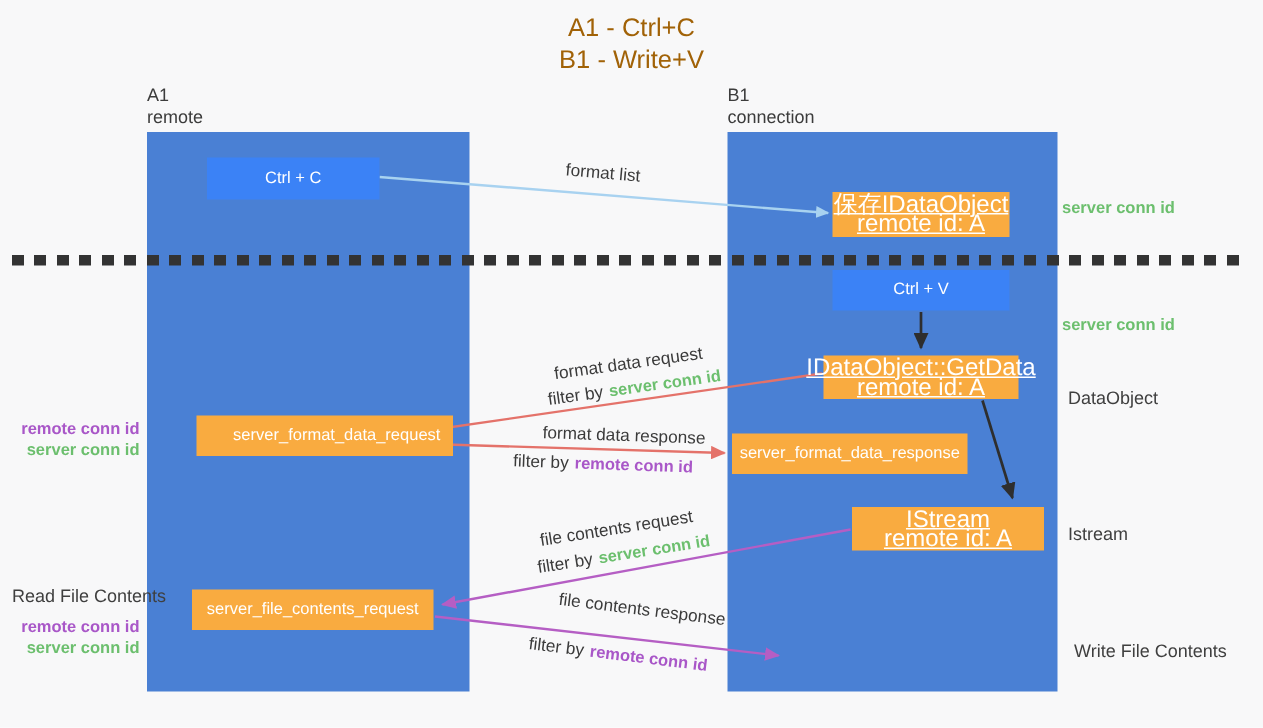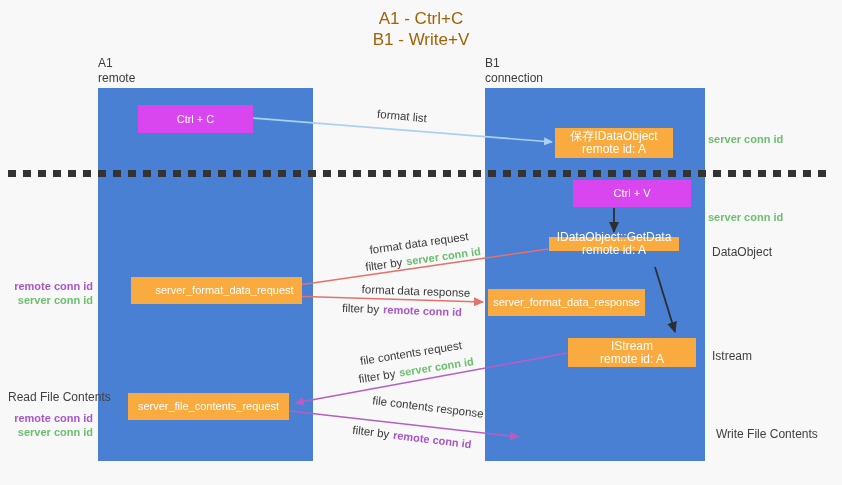--- a/index.html
+++ b/index.html
@@ -21,22 +21,22 @@
     position:absolute; left:8px; top:170px; width:820px; height:7px;
     background:repeating-linear-gradient(90deg,#333 0 8px,transparent 8px 15px);
     z-index:3;
   }
   .svg-overlay { position:absolute; left:0; top:0; z-index:2; pointer-events:none; }
   .box {
     position:absolute; z-index:4;
     display:flex; flex-direction:column; align-items:center; justify-content:center;
     color:#fff; text-align:center; font-size:11px; line-height:13px;
   }
-  .box.two-line { font-size:12px; line-height:13px; }
-  .green  { background:#d946ef; }
+  .box.two-line { font-size:16px; line-height:13px;text-decoration:underline; }
+  .green  { background:#3b82f6; }
   .orange { background:#f9ab40; }
   .side { position:absolute; z-index:5; font-size:12px; color:#3f3f3f; white-space:nowrap; }
   .side.right-align { text-align:right; }
   .key-green  { color:#6cbf6e; font-weight:bold; font-size:11px; line-height:14px; }
   .key-purple { color:#a957c8; font-weight:bold; font-size:11px; line-height:14px; }
   .flow-label {
     position:absolute; z-index:5; font-size:11.5px; color:#3a3a3a; white-space:nowrap;
   }
   .flow-label .fkey { margin-left:4px; }
 </style>
@@ -90,25 +90,25 @@
 
   <div class="box green" style="left:138px; top:105px; width:115px; height:28px;">
     <div>Ctrl + C</div>
   </div>
 
   <div class="box orange two-line" style="left:555px; top:128px; width:118px; height:30px;">
     <div>保存IDataObject</div>
     <div>remote id: A</div>
   </div>
 
-  <div class="box green" style="left:573px; top:180px; width:118px; height:27px;text-align:right;">
+  <div class="box green" style="left:555px; top:180px; width:118px; height:27px;text-align:right;">
     <div>Ctrl + V</div>
   </div>
 
-  <div class="box orange two-line" style="left:549px; top:237px; width:130px; height:14px;">
+  <div class="box orange two-line" style="left:549px; top:237px; width:130px; height:29px;">
     <div>IDataObject::GetData</div>
     <div>remote id: A</div>
   </div>
 
   <div class="box orange" style="left:131px; top:277px; width:155px; height:27px;padding-left:16px;">
     <div>server_format_data_request</div>
   </div>
 
   <div class="box orange" style="left:488px; top:289px; width:157px; height:27px;">
     <div>server_format_data_response</div>
@@ -141,21 +141,21 @@
     <span>filter by</span><span class="fkey key-green">server conn id</span>
   </div>
 
   <div class="flow-label" style="left:428px; top:407px; transform:translate(-50%,-50%) rotate(7deg);">file contents response</div>
   <div class="flow-label" style="left:412px; top:437px; transform:translate(-50%,-50%) rotate(7deg);">
     <span>filter by</span><span class="fkey key-purple">remote conn id</span>
   </div>
 
   <div class="side key-green" style="left:708px; top:132px;">server conn id</div>
   <div class="side key-green" style="left:708px; top:210px;">server conn id</div>
-  <div class="side" style="left:712px; top:245px;">DataObject</div>
+  <div class="side" style="left:712px; top:258px;">DataObject</div>
   <div class="side" style="left:712px; top:349px;">Istream</div>
   <div class="side" style="left:716px; top:427px;">Write File Contents</div>
 
   <div class="side right-align" style="left:8px; top:279px; width:85px;">
     <div class="key-purple">remote conn id</div>
     <div class="key-green">server conn id</div>
   </div>
   <div class="side" style="left:8px; top:390px;">Read File Contents</div>
   <div class="side right-align" style="left:8px; top:411px; width:85px;">
     <div class="key-purple">remote conn id</div>

